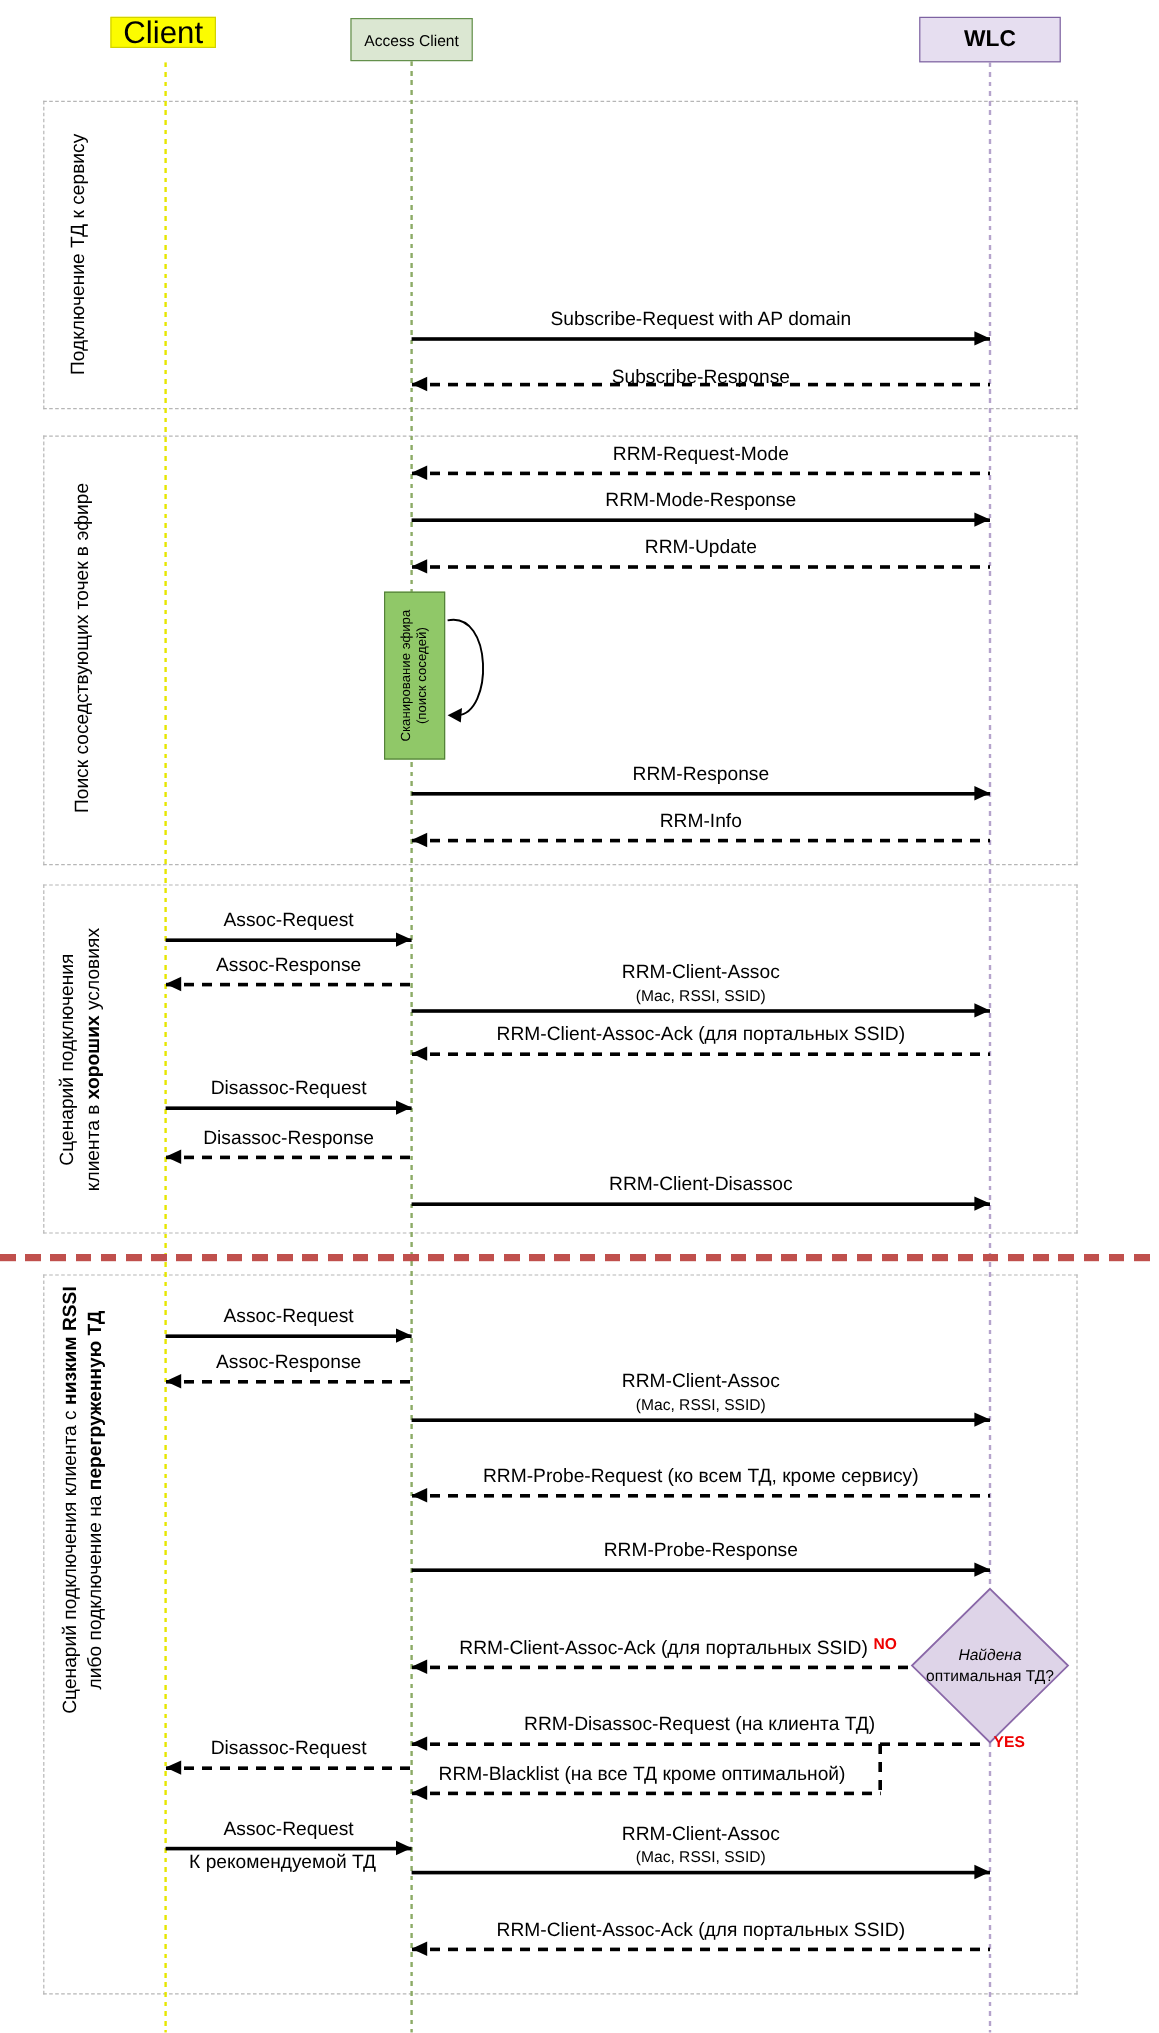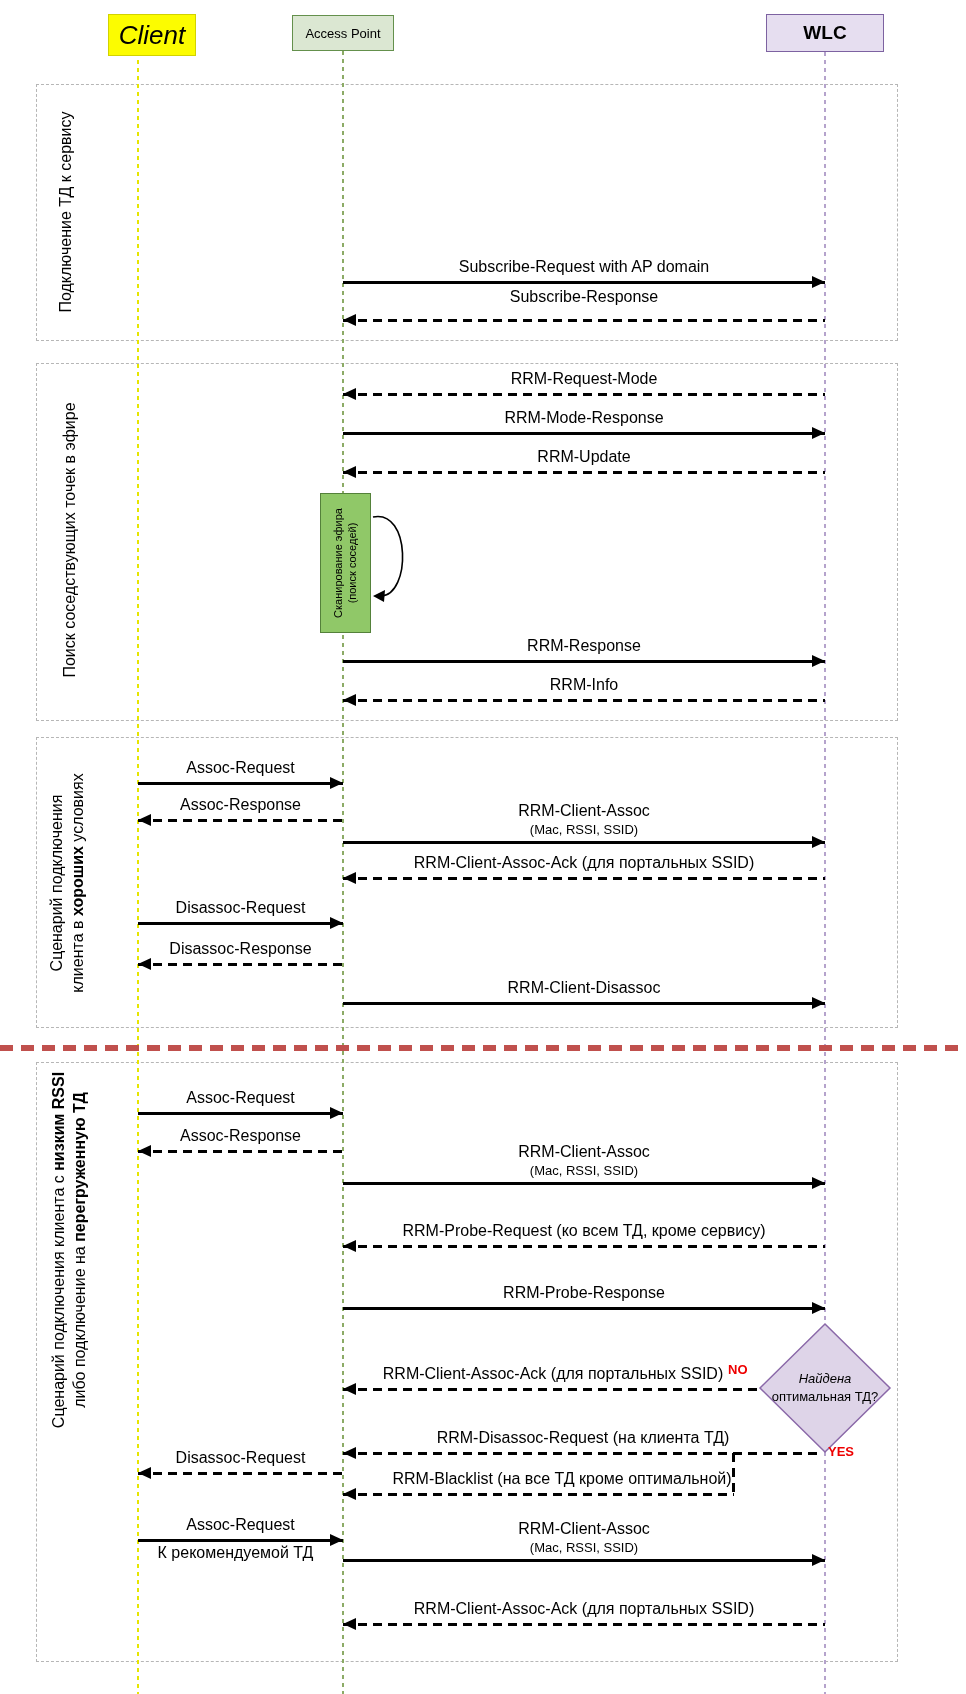--- a/index.html
+++ b/index.html
@@ -27,25 +27,25 @@
   .decision-text{position:absolute;font-size:13px;white-space:nowrap;transform:translateX(-50%);z-index:6;}
   .branch{position:absolute;font-size:13px;font-weight:bold;z-index:6;}
   .divider{position:absolute;height:6px;z-index:4;}
   svg{position:absolute;z-index:4;}
 </style>
 </head>
 <body>
 
 <div id="stage">
 
-  <div class="actor" id="actor-client" style="left: 108px; top: 14px; width: 88px; height: 42px; background: rgb(252, 252, 0); border-color: rgb(210, 210, 0); font-size: 26px; font-weight: normal; font-style: italic;">
+  <div class="actor" id="actor-client" style="left: 92px; top: 14px; width: 88px; height: 26px; background: rgb(252, 252, 0); border-color: rgb(210, 210, 0); font-size: 26px; font-weight: normal;">
     <span>Client</span>
   </div>
   <div class="actor" id="actor-ap" style="left: 292px; top: 15px; width: 102px; height: 36px; background: rgb(219, 231, 210); border-color: rgb(100, 144, 76); font-size: 13px; font-weight: normal;">
-    <span>Access Point</span>
+    <span>Access Client</span>
   </div>
   <div class="actor" id="actor-wlc" style="left: 766px; top: 14px; width: 118px; height: 38px; background: rgb(230, 222, 240); border-color: rgb(125, 98, 161); font-size: 19px; font-weight: bold;">
     <span>WLC</span>
   </div>
 
   <div class="divider" id="divider" style="left: 0px; top: 1045px; width: 966px; background: repeating-linear-gradient(90deg, rgb(192, 80, 77) 0px, rgb(192, 80, 77) 13px, transparent 13px, transparent 21px);"></div>
 
   <div class="activation" id="activation" style="left: 320px; top: 493px; width: 51px; height: 140px; background: rgb(144, 200, 104); border-color: rgb(84, 129, 58);"></div>
   <div class="rot act-text" id="activation-text" style="left: 345.5px; top: 563px;">
     <div>Сканирование эфира</div>
@@ -77,21 +77,21 @@
       <div class="frame" style="left: 36px; top: 1062px; width: 862px; height: 600px; border-color: rgb(182, 182, 182);"></div>
       <div class="sec-label rot" style="left: 70px; top: 1250px;">
         <div><span>Сценарий подключения клиента с </span><b>низким RSSI</b></div>
         <div><span>либо подключение на </span><b>перегруженную ТД</b></div>
       </div>
       <div class="line solid" style="left: 343px; top: 281px; width: 482px;"></div>
       <div class="arr r" style="left: 812px; top: 276px;"></div>
       <div class="msg-label" style="left: 584px; top: 258px;">Subscribe-Request with AP domain</div>
       <div class="line dashed" style="left: 343px; top: 319px; width: 482px;"></div>
       <div class="arr l" style="left: 343px; top: 314px;"></div>
-      <div class="msg-label" style="left: 584px; top: 288px;">Subscribe-Response</div>
+      <div class="msg-label" style="left: 584px; top: 306px;">Subscribe-Response</div>
       <div class="line dashed" style="left: 343px; top: 393px; width: 482px;"></div>
       <div class="arr l" style="left: 343px; top: 388px;"></div>
       <div class="msg-label" style="left: 584px; top: 370px;">RRM-Request-Mode</div>
       <div class="line solid" style="left: 343px; top: 432px; width: 482px;"></div>
       <div class="arr r" style="left: 812px; top: 427px;"></div>
       <div class="msg-label" style="left: 584px; top: 409px;">RRM-Mode-Response</div>
       <div class="line dashed" style="left: 343px; top: 471px; width: 482px;"></div>
       <div class="arr l" style="left: 343px; top: 466px;"></div>
       <div class="msg-label" style="left: 584px; top: 448px;">RRM-Update</div>
       <div class="line solid" style="left: 343px; top: 660px; width: 482px;"></div>
@@ -142,21 +142,21 @@
       <div class="arr l" style="left: 343px; top: 1383px;"></div>
       <div class="msg-label" style="left: 553px; top: 1365px;">RRM-Client-Assoc-Ack (для портальных SSID)</div>
       <div class="line dashed" style="left: 343px; top: 1452px; width: 480px;"></div>
       <div class="arr l" style="left: 343px; top: 1447px;"></div>
       <div class="msg-label" style="left: 583px; top: 1429px;">RRM-Disassoc-Request (на клиента ТД)</div>
       <div class="line dashed" style="left: 138px; top: 1472px; width: 205px;"></div>
       <div class="arr l" style="left: 138px; top: 1467px;"></div>
       <div class="msg-label" style="left: 240.5px; top: 1449px;">Disassoc-Request</div>
       <div class="line dashed" style="left: 343px; top: 1493px; width: 391px;"></div>
       <div class="arr l" style="left: 343px; top: 1488px;"></div>
-      <div class="msg-label" style="left: 562px; top: 1470px;">RRM-Blacklist (на все ТД кроме оптимальной)</div>
+      <div class="msg-label" style="left: 535px; top: 1470px;">RRM-Blacklist (на все ТД кроме оптимальной)</div>
       <div class="vdash" style="left: 732px; top: 1453px; height: 41px;"></div>
       <div class="line solid" style="left: 138px; top: 1539px; width: 205px;"></div>
       <div class="arr r" style="left: 330px; top: 1534px;"></div>
       <div class="msg-label" style="left: 240.5px; top: 1516px;">Assoc-Request</div>
       <div class="msg-label" style="left: 235.5px; top: 1544px;">К рекомендуемой ТД</div>
       <div class="line solid" style="left: 343px; top: 1559px; width: 482px;"></div>
       <div class="arr r" style="left: 812px; top: 1554px;"></div>
       <div class="msg-label" style="left: 584px; top: 1520px;">RRM-Client-Assoc</div>
       <div class="msg-sub" style="left: 584px; top: 1540px;">(Mac, RSSI, SSID)</div>
       <div class="line dashed" style="left: 343px; top: 1623px; width: 482px;"></div>

